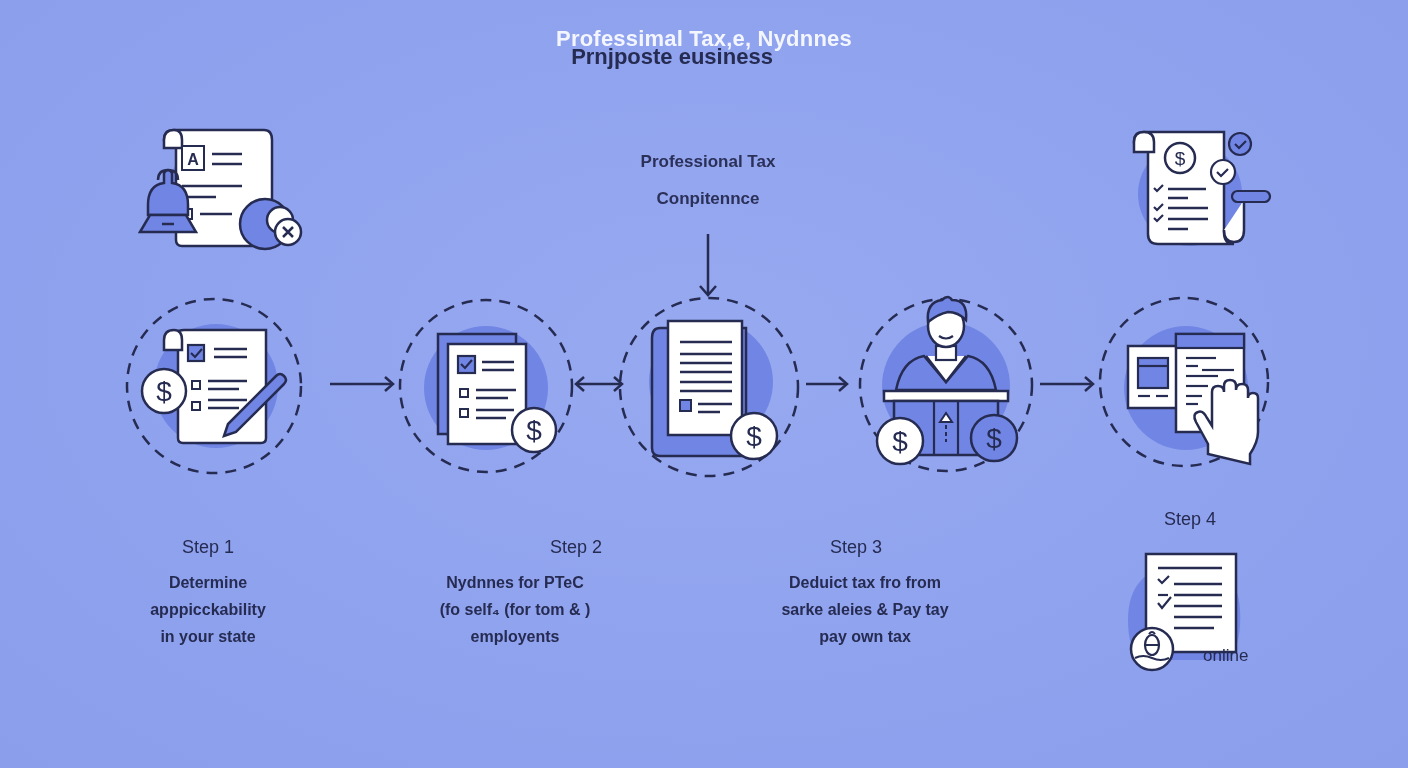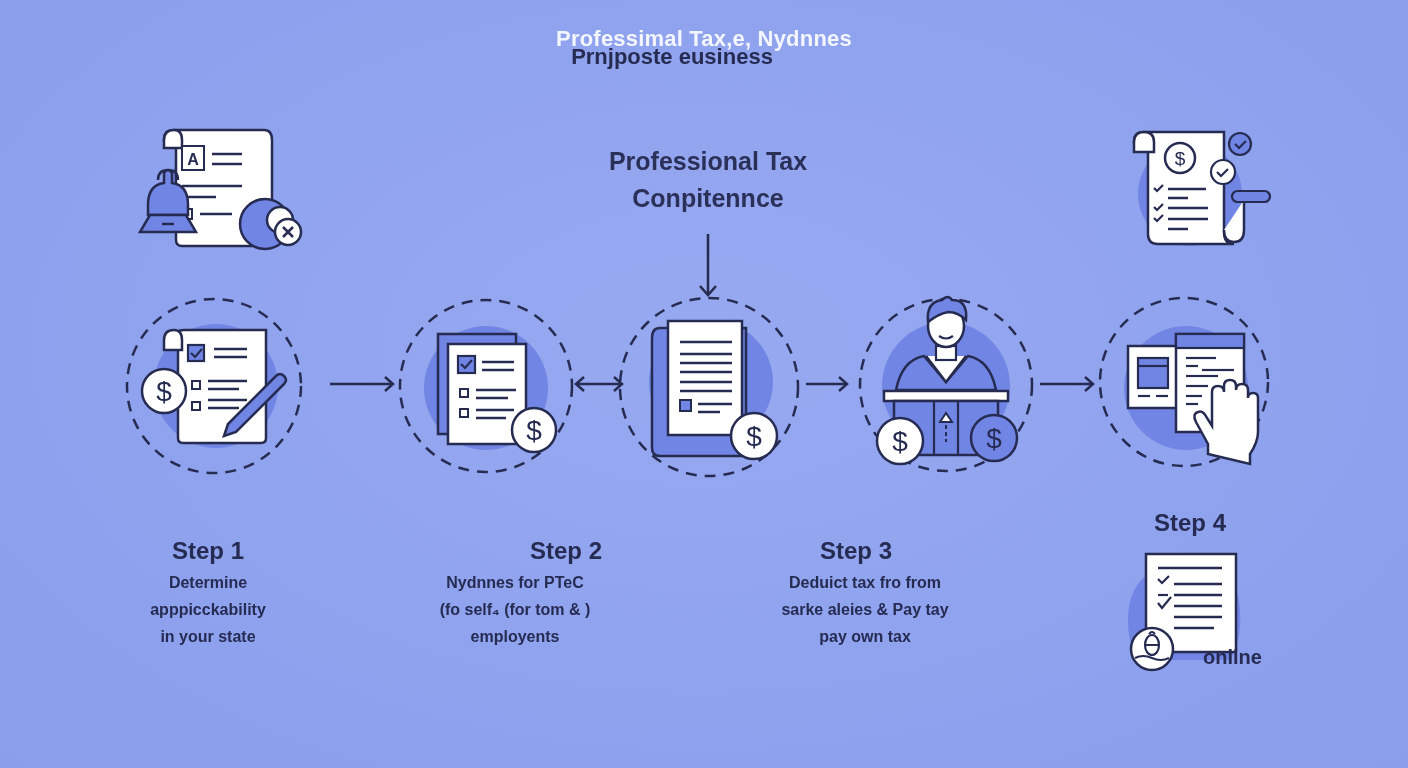--- a/index.html
+++ b/index.html
@@ -15,30 +15,30 @@
     .title-main {
       left: 0; width: 1408px; top: 26px; text-align: center;
       font-size: 22px; font-weight: bold; color: #f4f6ff; letter-spacing: 0.2px;
     }
     .title-sub {
       left: 0; width: 1344px; top: 44px; text-align: center;
       font-size: 22px; font-weight: bold; color: #262b52;
     }
     .center-heading {
       left: 508px; width: 400px; top: 143px; text-align: center;
-      font-size: 25px; font-weight: bold; color: #2b3058; line-height: 37px;
+      font-size: 17px; font-weight: bold; color: #2b3058; line-height: 37px;
     }
     .step-label {
-      text-align: center; font-size: 24px; font-weight: bold; color: #262b52;
+      text-align: center; font-size: 18px; font-weight: normal; color: #262b52;
     }
     .step-desc {
       text-align: center; font-size: 16px; font-weight: bold; color: #262b52; line-height: 27px;
     }
     .online-label {
-      left: 1203px; top: 646px; font-size: 20px; font-weight: bold; color: #262b52;
+      left: 1203px; top: 646px; font-size: 17px; font-weight: normal; color: #262b52;
     }
     svg { position: absolute; overflow: visible; }
   </style>
 </head>
 <body>
 
 <div class="canvas">
 
   <div class="abs title-main">Professimal Tax,e, Nydnnes</div>
   <div class="abs title-sub">Prnjposte eusiness</div>

